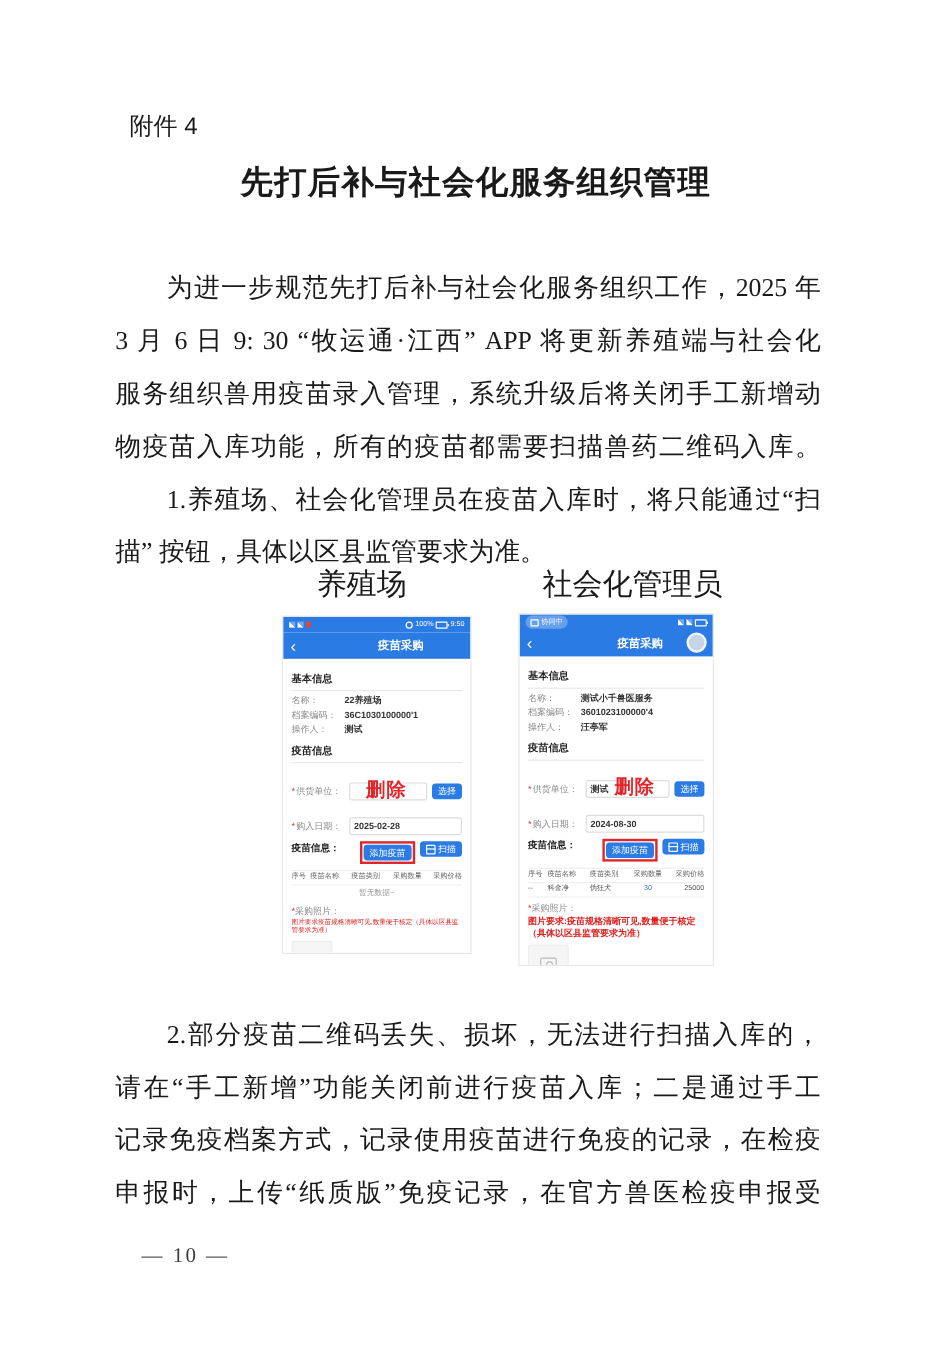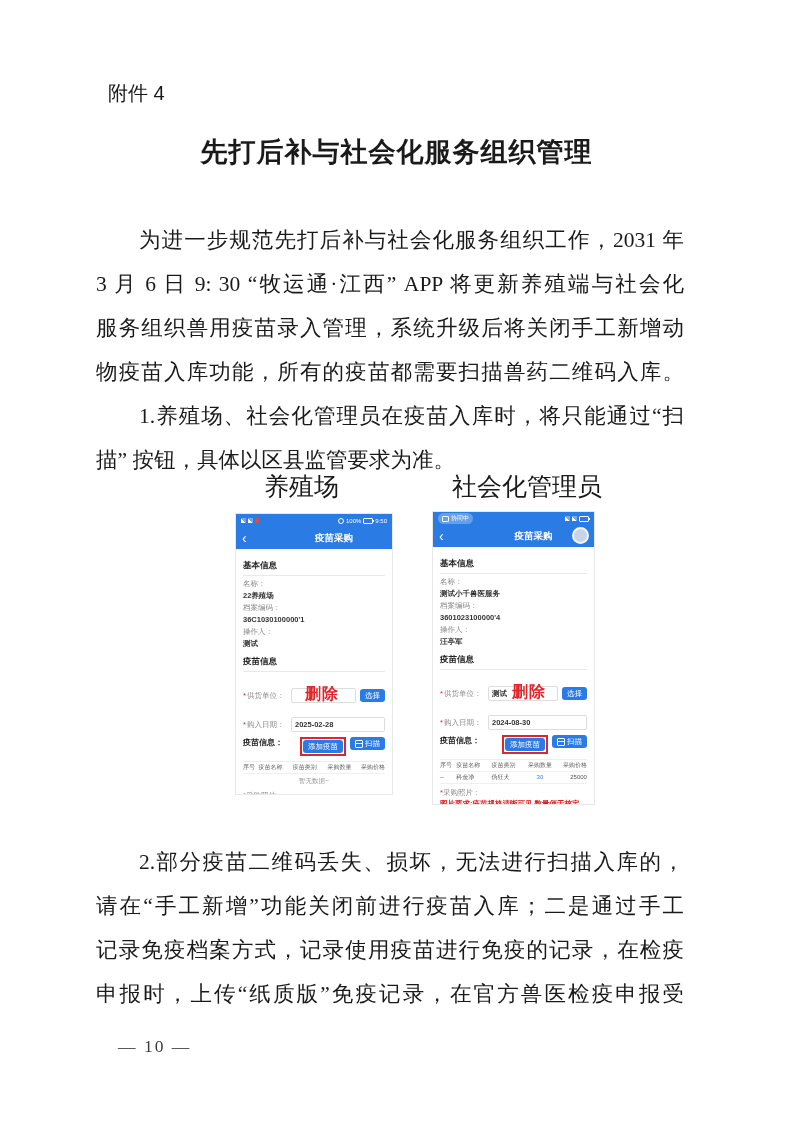--- a/index.html
+++ b/index.html
@@ -2,21 +2,21 @@
 <html><head>
 <meta charset="utf-8">
 <style>
   html,body{margin:0;padding:0;}
   body{width:793px;height:1122px;background:#ffffff;position:relative;
        font-family:"Liberation Serif",serif;color:#1a1a1a;overflow:hidden;}
 
   .abs{position:absolute;}
 
   
-  .attachment{left:108px;top:80px;font-size:20px;font-family:"Liberation Sans",sans-serif;}
+  .attachment{left:108px;top:92px;font-size:20px;font-family:"Liberation Sans",sans-serif;}
   .doc-title{left:0;top:134px;width:100%;text-align:center;font-size:27px;font-weight:bold;
              font-family:"Liberation Sans",sans-serif;letter-spacing:1px;}
   .body-block{left:96px;width:588px;font-size:21.5px;}
   .line{height:44px;line-height:44px;text-align:justify;text-align-last:justify;}
   .line.short{text-align-last:left;}
   .line.indent{padding-left:43px;}
   .block1{top:218px;}
   .block3{top:840px;}
 
   .caption{top:470px;font-size:25px;font-family:"Liberation Serif",serif;}
@@ -45,21 +45,21 @@
 
   .nav{background:#2b7be4;height:22px;flex:none;display:flex;align-items:center;position:relative;color:#fff;}
   .nav .back{font-size:14px;line-height:20px;padding:0 6px;cursor:pointer;}
   .nav .nav-title{position:absolute;left:0;right:0;text-align:center;font-size:9.5px;font-weight:bold;padding-left:40px;}
   .nav .avatar{position:absolute;right:5px;top:2px;width:17px;height:17px;border-radius:50%;
                background:#c7d4e6;border:2px solid #f2f5fa;box-sizing:border-box;}
 
   .content{flex:1;padding:8px 7px 0 7px;display:flex;flex-direction:column;}
   .sec-h{font-size:8.5px;font-weight:bold;color:#222;padding:3px 0 3px 0;border-bottom:1px solid #e9e9e9;margin-bottom:2px;}
   .sec-h.second{margin-top:3px;}
-  .info-row{display:flex;font-size:7.5px;line-height:12px;flex-direction:column;}
+  .info-row{display:flex;font-size:7.5px;line-height:12px;}
   .info-row .lbl{color:#8a8a8a;width:44px;flex:none;}
   .info-row .val{color:#333;font-weight:bold;}
 
   .field-row{display:flex;align-items:center;margin-top:14px;position:relative;font-size:7.5px;}
   .field-row .flbl{color:#8a8a8a;width:48px;flex:none;}
   .field-row .flbl .req{color:#e0262b;margin-right:1px;}
   .input-box{flex:1;height:13px;border:1px solid #ddd;border-radius:2px;background:#fff;
              font-size:7.5px;line-height:13px;padding:0 3px;color:#333;font-weight:bold;}
   .btn{background:#2b7be4;color:#fff;border:none;border-radius:3px;font-size:7.5px;
        padding:2.5px 5px;line-height:1;cursor:pointer;font-family:"Liberation Sans",sans-serif;}
@@ -97,21 +97,21 @@
 
   .submit-btn{height:18px;border-radius:2px;font-size:9px;margin-top:auto;width:100%;}
 </style>
 </head>
 <body>
 
 <div class="abs attachment">附件 4</div>
 <div class="abs doc-title">先打后补与社会化服务组织管理</div>
 
 <div class="abs body-block block1">
-  <div class="line indent">为进一步规范先打后补与社会化服务组织工作，2031 年</div>
+  <div class="line indent">为进一步规范先打后补与社会化服务组织工作，2025 年</div>
   <div class="line">3 月 6 日 9: 30 “牧运通·江西” APP 将更新养殖端与社会化</div>
   <div class="line">服务组织兽用疫苗录入管理，系统升级后将关闭手工新增动</div>
   <div class="line">物疫苗入库功能，所有的疫苗都需要扫描兽药二维码入库。</div>
   <div class="line indent">1.养殖场、社会化管理员在疫苗入库时，将只能通过“扫</div>
   <div class="line short">描” 按钮，具体以区县监管要求为准。</div>
 </div>
 
 <div class="abs caption caption-left">养殖场</div>
 <div class="abs caption caption-right">社会化管理员</div>
 

